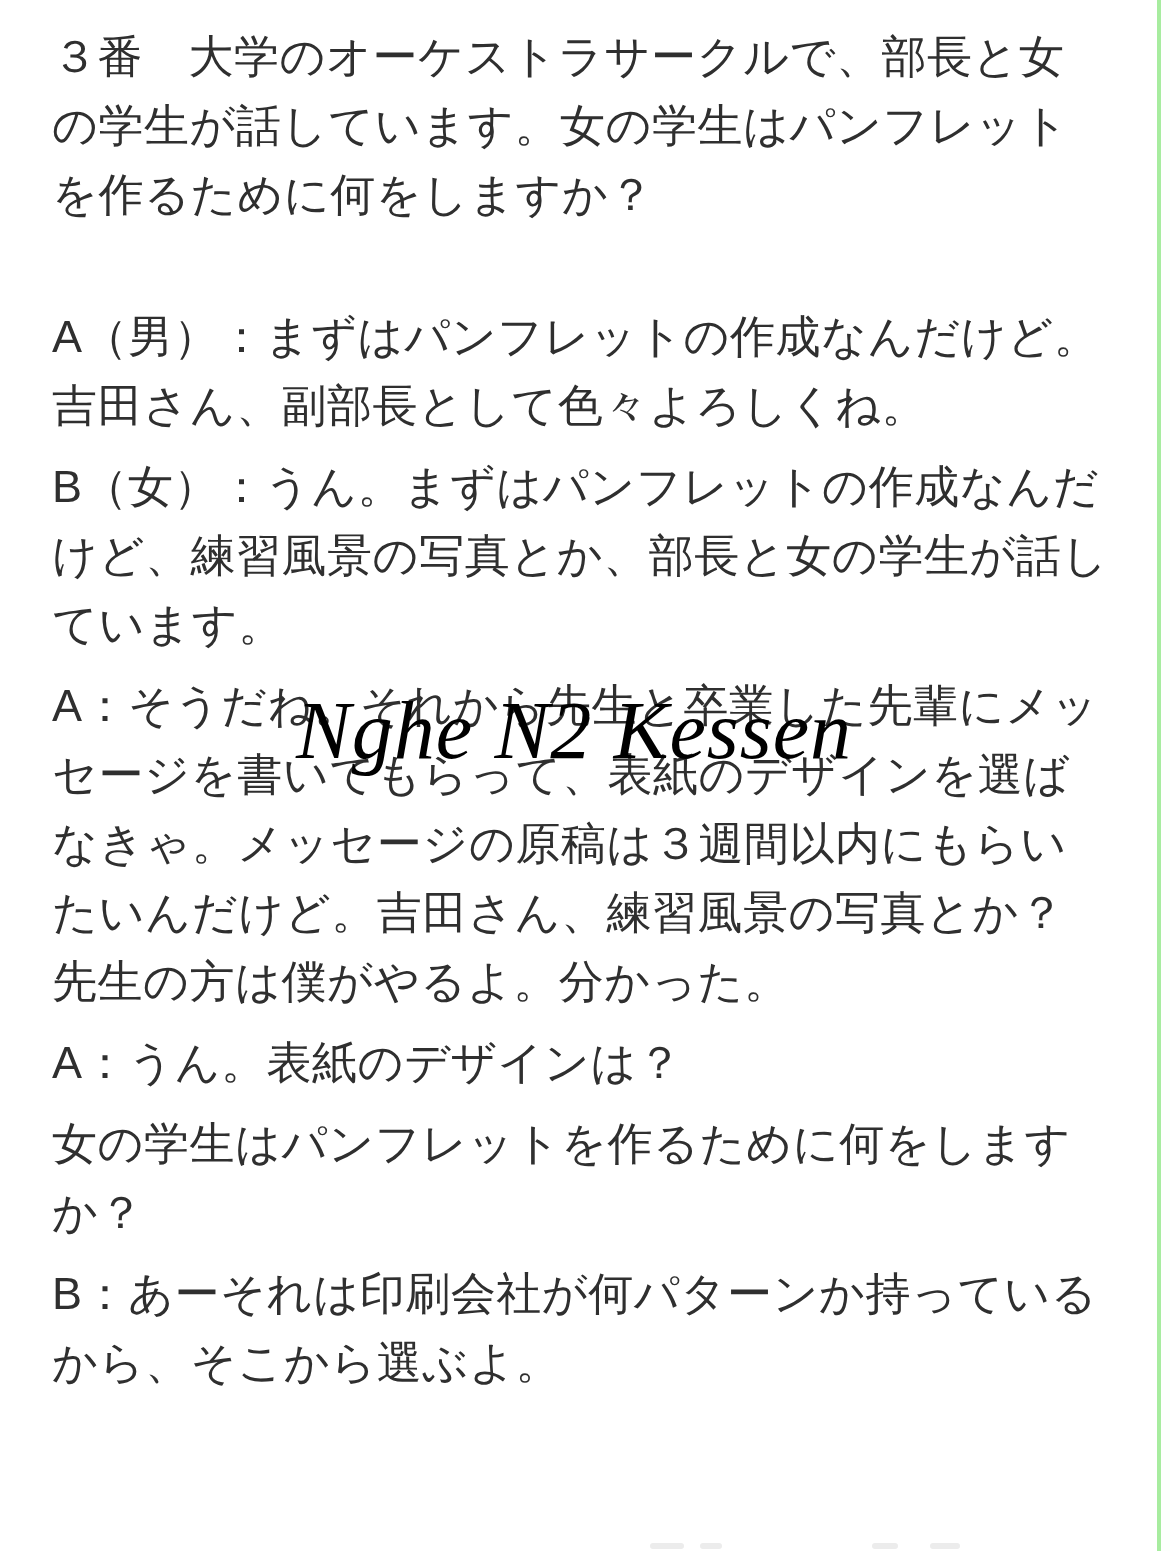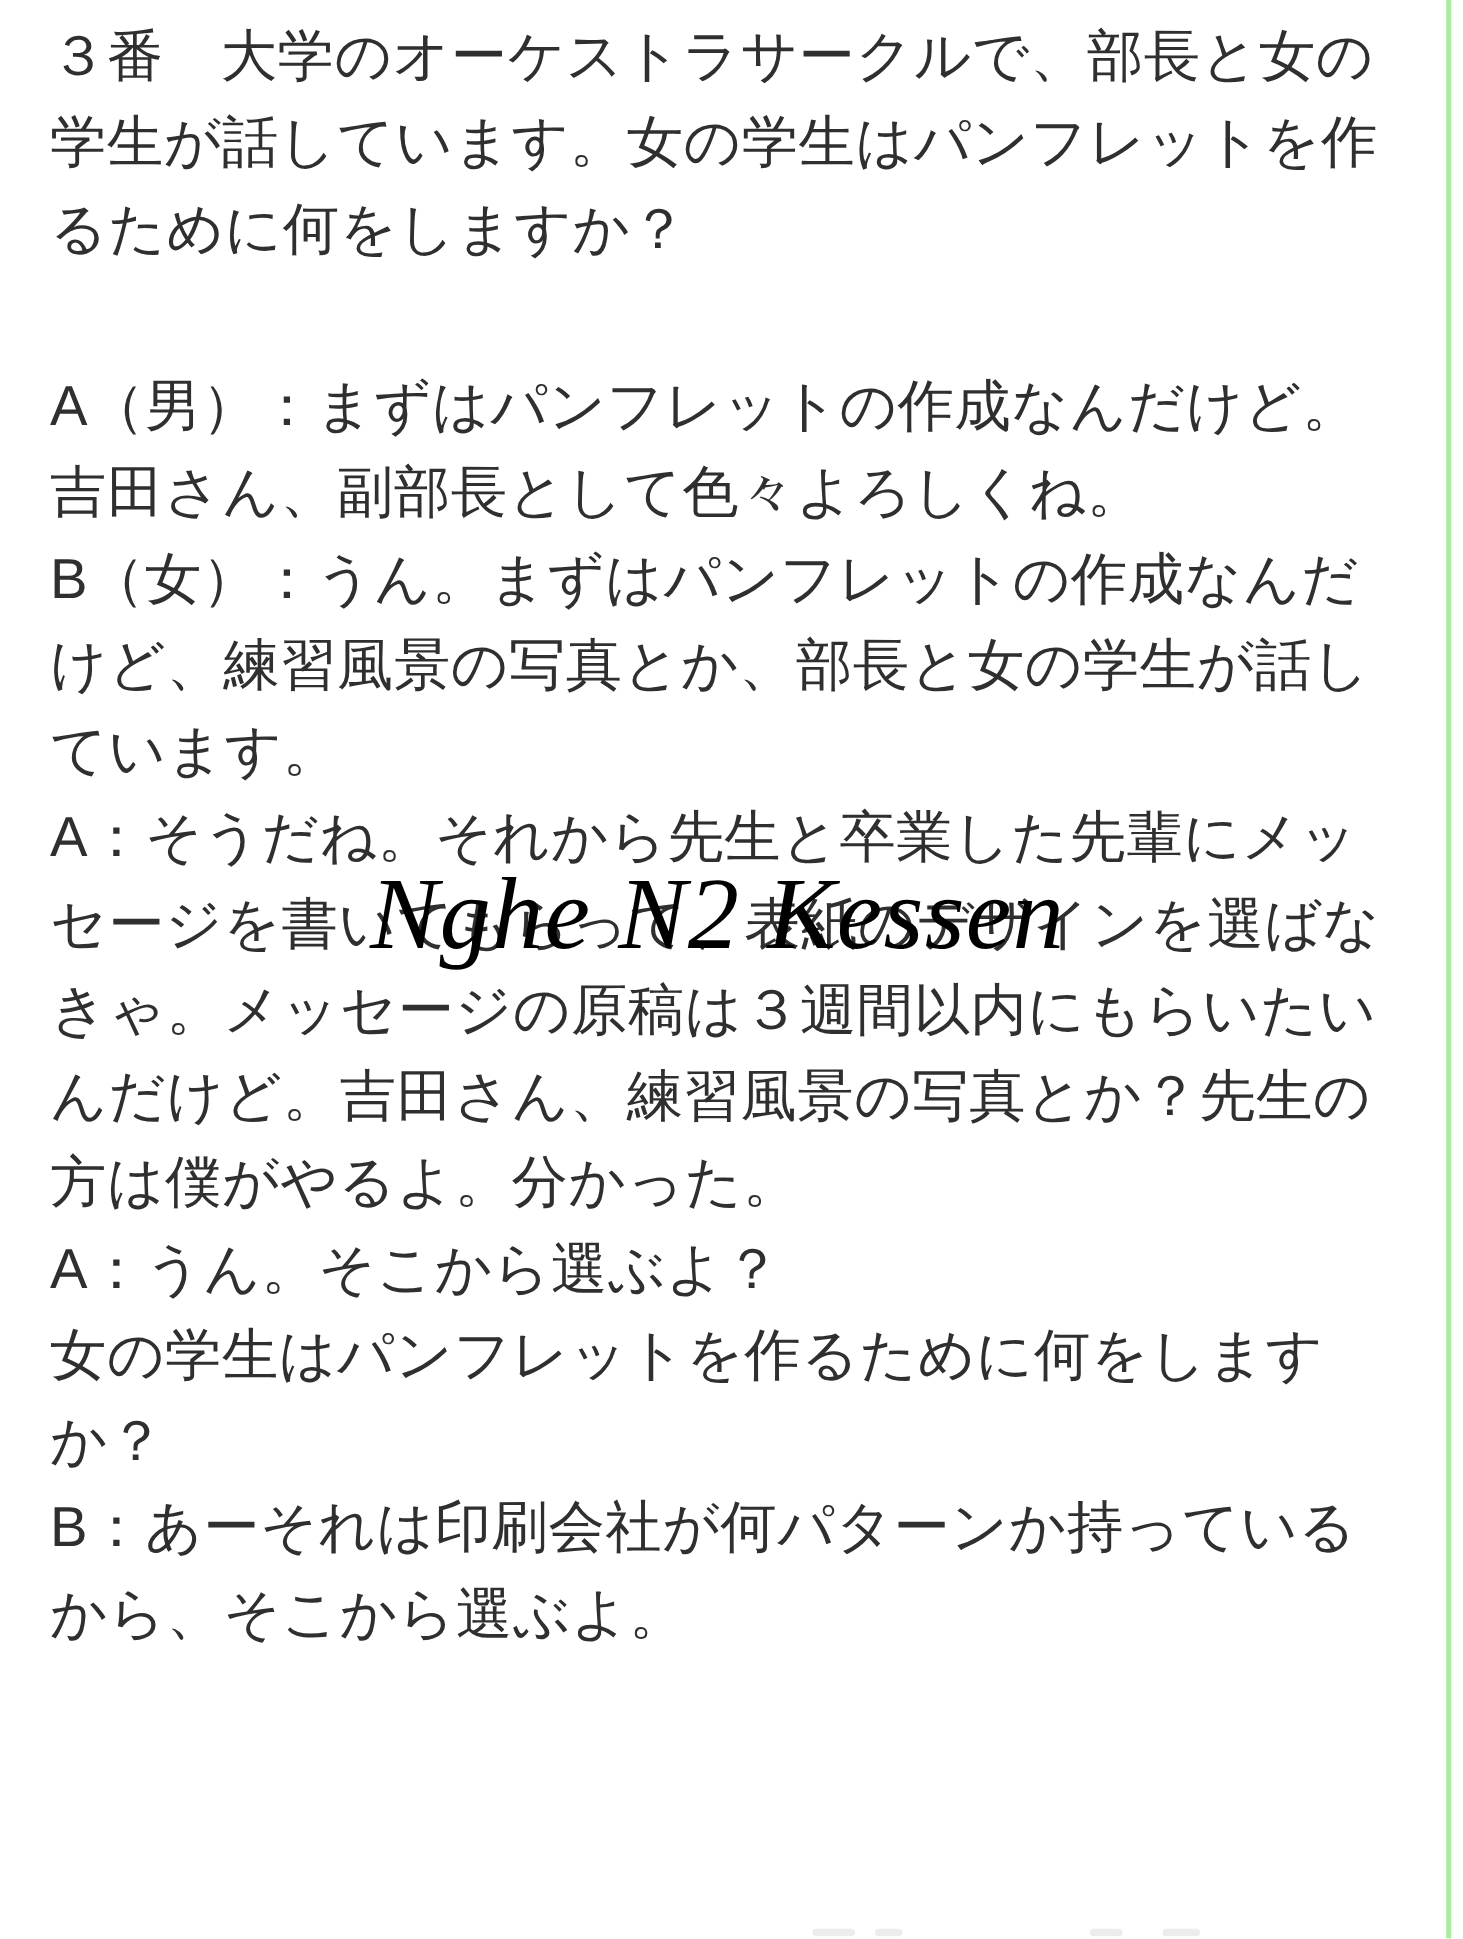--- a/index.html
+++ b/index.html
@@ -21,21 +21,21 @@
     left: 40px;
     top: 10px;
     width: 1080px;
     font-size: 45px;
     line-height: 69px;
     letter-spacing: 0.5px;
     word-break: break-all;
     overflow-wrap: anywhere;
   }
   .content p {
-    margin: 0;
+    margin: 12px;
     padding: 0;
   }
   .question-header {
     margin-bottom: 73px !important;
   }
   .watermark {
     position: absolute;
     left: 296px;
     top: 682px;
     font-family: "Liberation Serif", serif;
@@ -86,21 +86,21 @@
 <body>
 
 <div class="page">
 
   <div class="content">
     <p class="question-header">３番　大学のオーケストラサークルで、部長と女の学生が話しています。女の学生はパンフレットを作るために何をしますか？</p>
 
     <p>A（男）：まずはパンフレットの作成なんだけど。吉田さん、副部長として色々よろしくね。</p>
     <p>B（女）：うん。まずはパンフレットの作成なんだけど、練習風景の写真とか、部長と女の学生が話しています。</p>
     <p>A：そうだね。それから先生と卒業した先輩にメッセージを書いてもらって、表紙のデザインを選ばなきゃ。メッセージの原稿は３週間以内にもらいたいんだけど。吉田さん、練習風景の写真とか？先生の方は僕がやるよ。分かった。</p>
-    <p>A：うん。そこから選ぶよ？</p>
+    <p>A：うん。表紙のデザインは？</p>
     <p>女の学生はパンフレットを作るために何をしますか？</p>
     <p>B：あーそれは印刷会社が何パターンか持っているから、そこから選ぶよ。</p>
   </div>
 
   <div class="watermark">Nghe N2 Kessen</div>
 
   <div class="edge-strip"></div>
   <div class="edge-green-line"></div>
 
   <div class="cutoff-marks">

